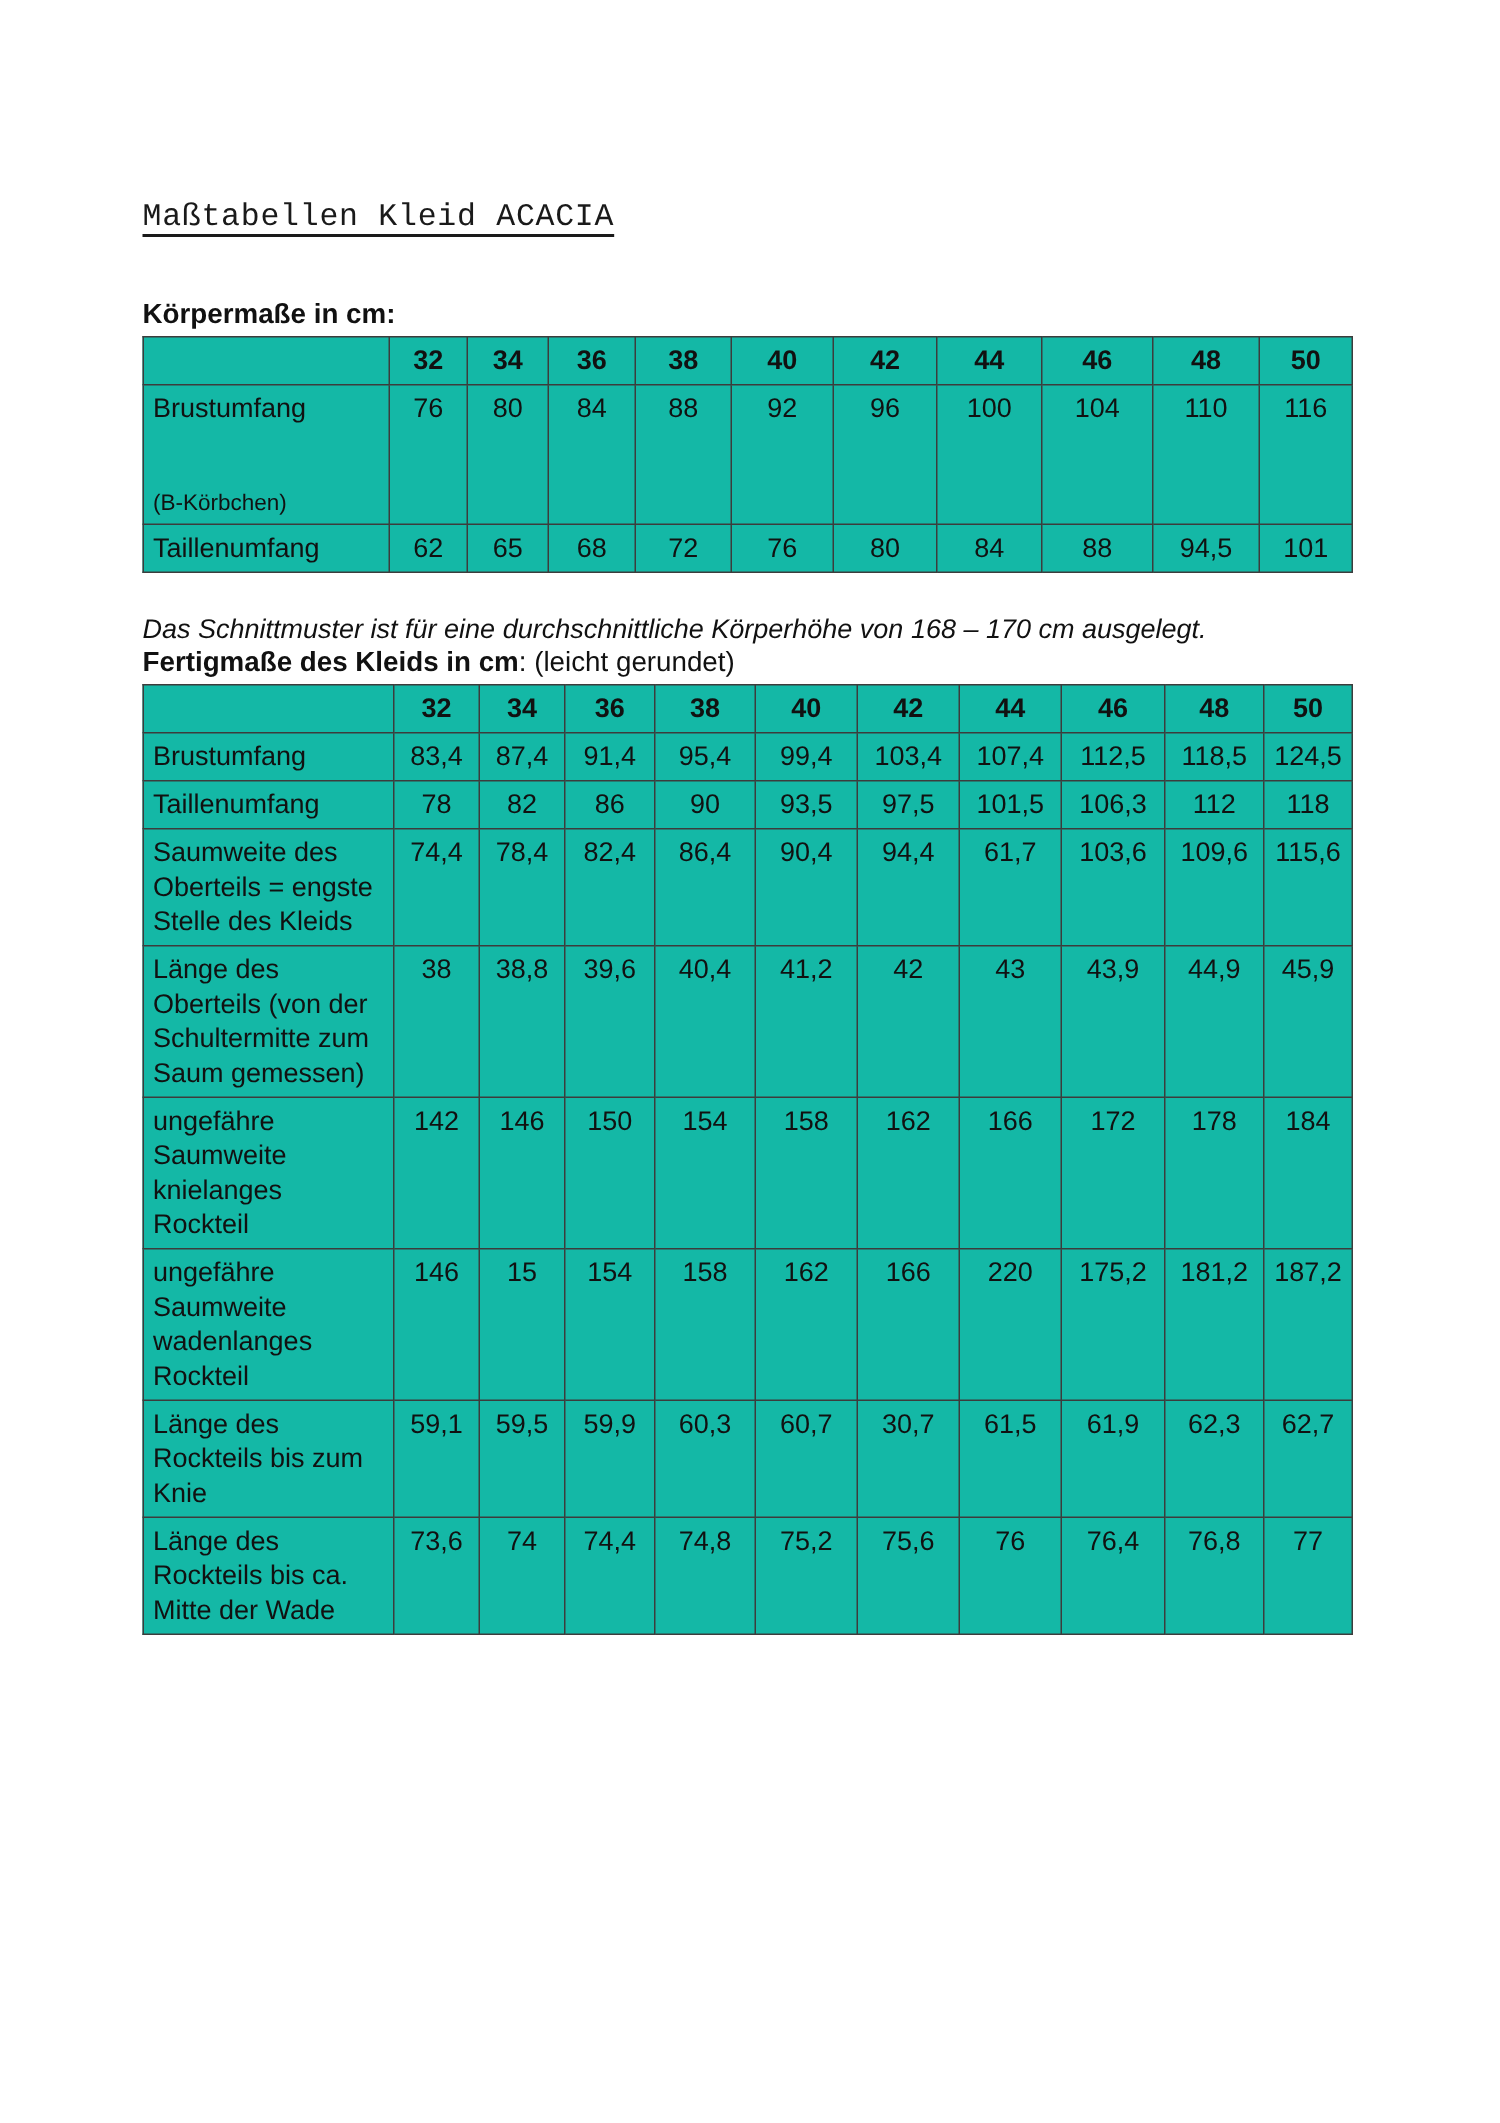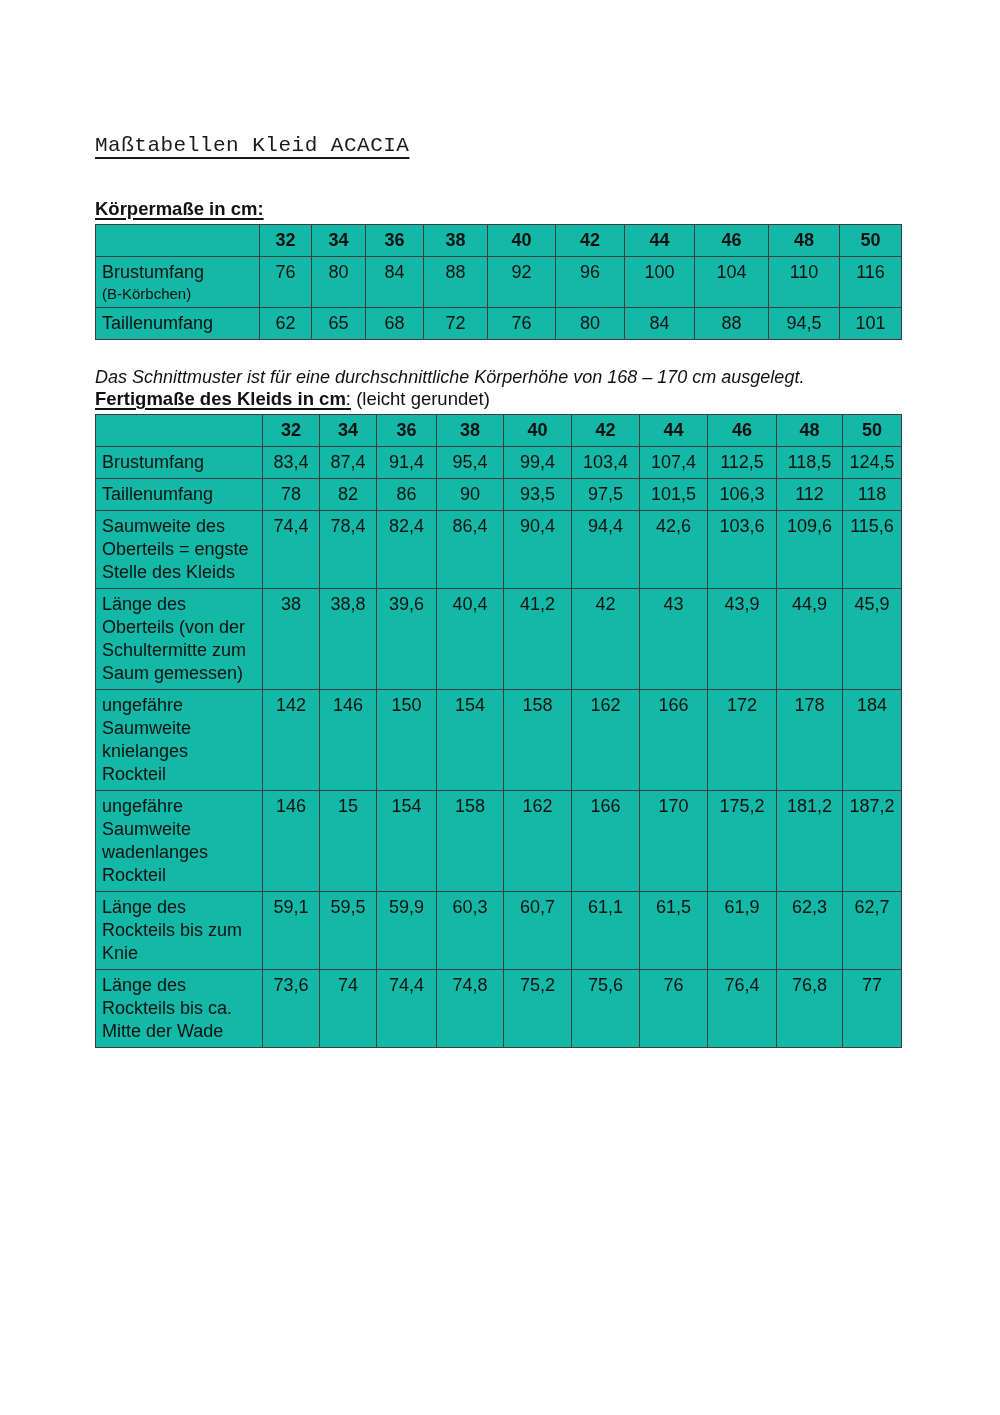--- a/index.html
+++ b/index.html
@@ -25,21 +25,20 @@
     text-underline-offset: 6px;
     line-height: 30px;
   }
   .section-heading {
     font-size: 18.5px;
     font-weight: bold;
     line-height: 22px;
     color: #111111;
   }
   .section-heading .underlined {
-    text-decoration: underline;
     text-decoration-thickness: 2px;
     text-underline-offset: 3px;
   }
   .section-heading .plain { font-weight: normal; }
   .heading-body { margin-top: 37px; }
   .heading-finished { }
   .note {
     margin-top: 26px;
     font-size: 18px;
     line-height: 22px;
@@ -66,20 +65,21 @@
   td.label {
     text-align: left;
     padding-left: 6px;
     padding-right: 5px;
   }
   .num { text-align: center; }
   th.num { font-weight: bold; }
   .sub {
     font-size: 15px;
     line-height: 19px;
+    margin-top: 42px;
   }
 </style>
 </head>
 <body>
 
 <div class="page">
 
   <h1 class="doc-title">Maßtabellen Kleid ACACIA</h1>
 
   <h2 class="section-heading heading-body"><span class="underlined">Körpermaße in cm:</span></h2>
@@ -203,21 +203,21 @@
           <td class="num">118</td>
         </tr>
     <tr>
       <td class="label">Saumweite des Oberteils = engste Stelle des Kleids</td>
     <td class="num">74,4</td>
           <td class="num">78,4</td>
           <td class="num">82,4</td>
           <td class="num">86,4</td>
           <td class="num">90,4</td>
           <td class="num">94,4</td>
-          <td class="num">42,6</td>
+          <td class="num">61,7</td>
           <td class="num">103,6</td>
           <td class="num">109,6</td>
           <td class="num">115,6</td>
         </tr>
     <tr>
       <td class="label">Länge des Oberteils (von der Schultermitte zum Saum gemessen)</td>
     <td class="num">38</td>
           <td class="num">38,8</td>
           <td class="num">39,6</td>
           <td class="num">40,4</td>
@@ -242,33 +242,33 @@
           <td class="num">184</td>
         </tr>
     <tr>
       <td class="label">ungefähre Saumweite wadenlanges Rockteil</td>
     <td class="num">146</td>
           <td class="num">15</td>
           <td class="num">154</td>
           <td class="num">158</td>
           <td class="num">162</td>
           <td class="num">166</td>
-          <td class="num">170</td>
+          <td class="num">220</td>
           <td class="num">175,2</td>
           <td class="num">181,2</td>
           <td class="num">187,2</td>
         </tr>
     <tr>
       <td class="label">Länge des Rockteils bis zum Knie</td>
     <td class="num">59,1</td>
           <td class="num">59,5</td>
           <td class="num">59,9</td>
           <td class="num">60,3</td>
           <td class="num">60,7</td>
-          <td class="num">61,1</td>
+          <td class="num">30,7</td>
           <td class="num">61,5</td>
           <td class="num">61,9</td>
           <td class="num">62,3</td>
           <td class="num">62,7</td>
         </tr>
     <tr>
       <td class="label">Länge des Rockteils bis ca. Mitte der Wade</td>
     <td class="num">73,6</td>
           <td class="num">74</td>
           <td class="num">74,4</td>

